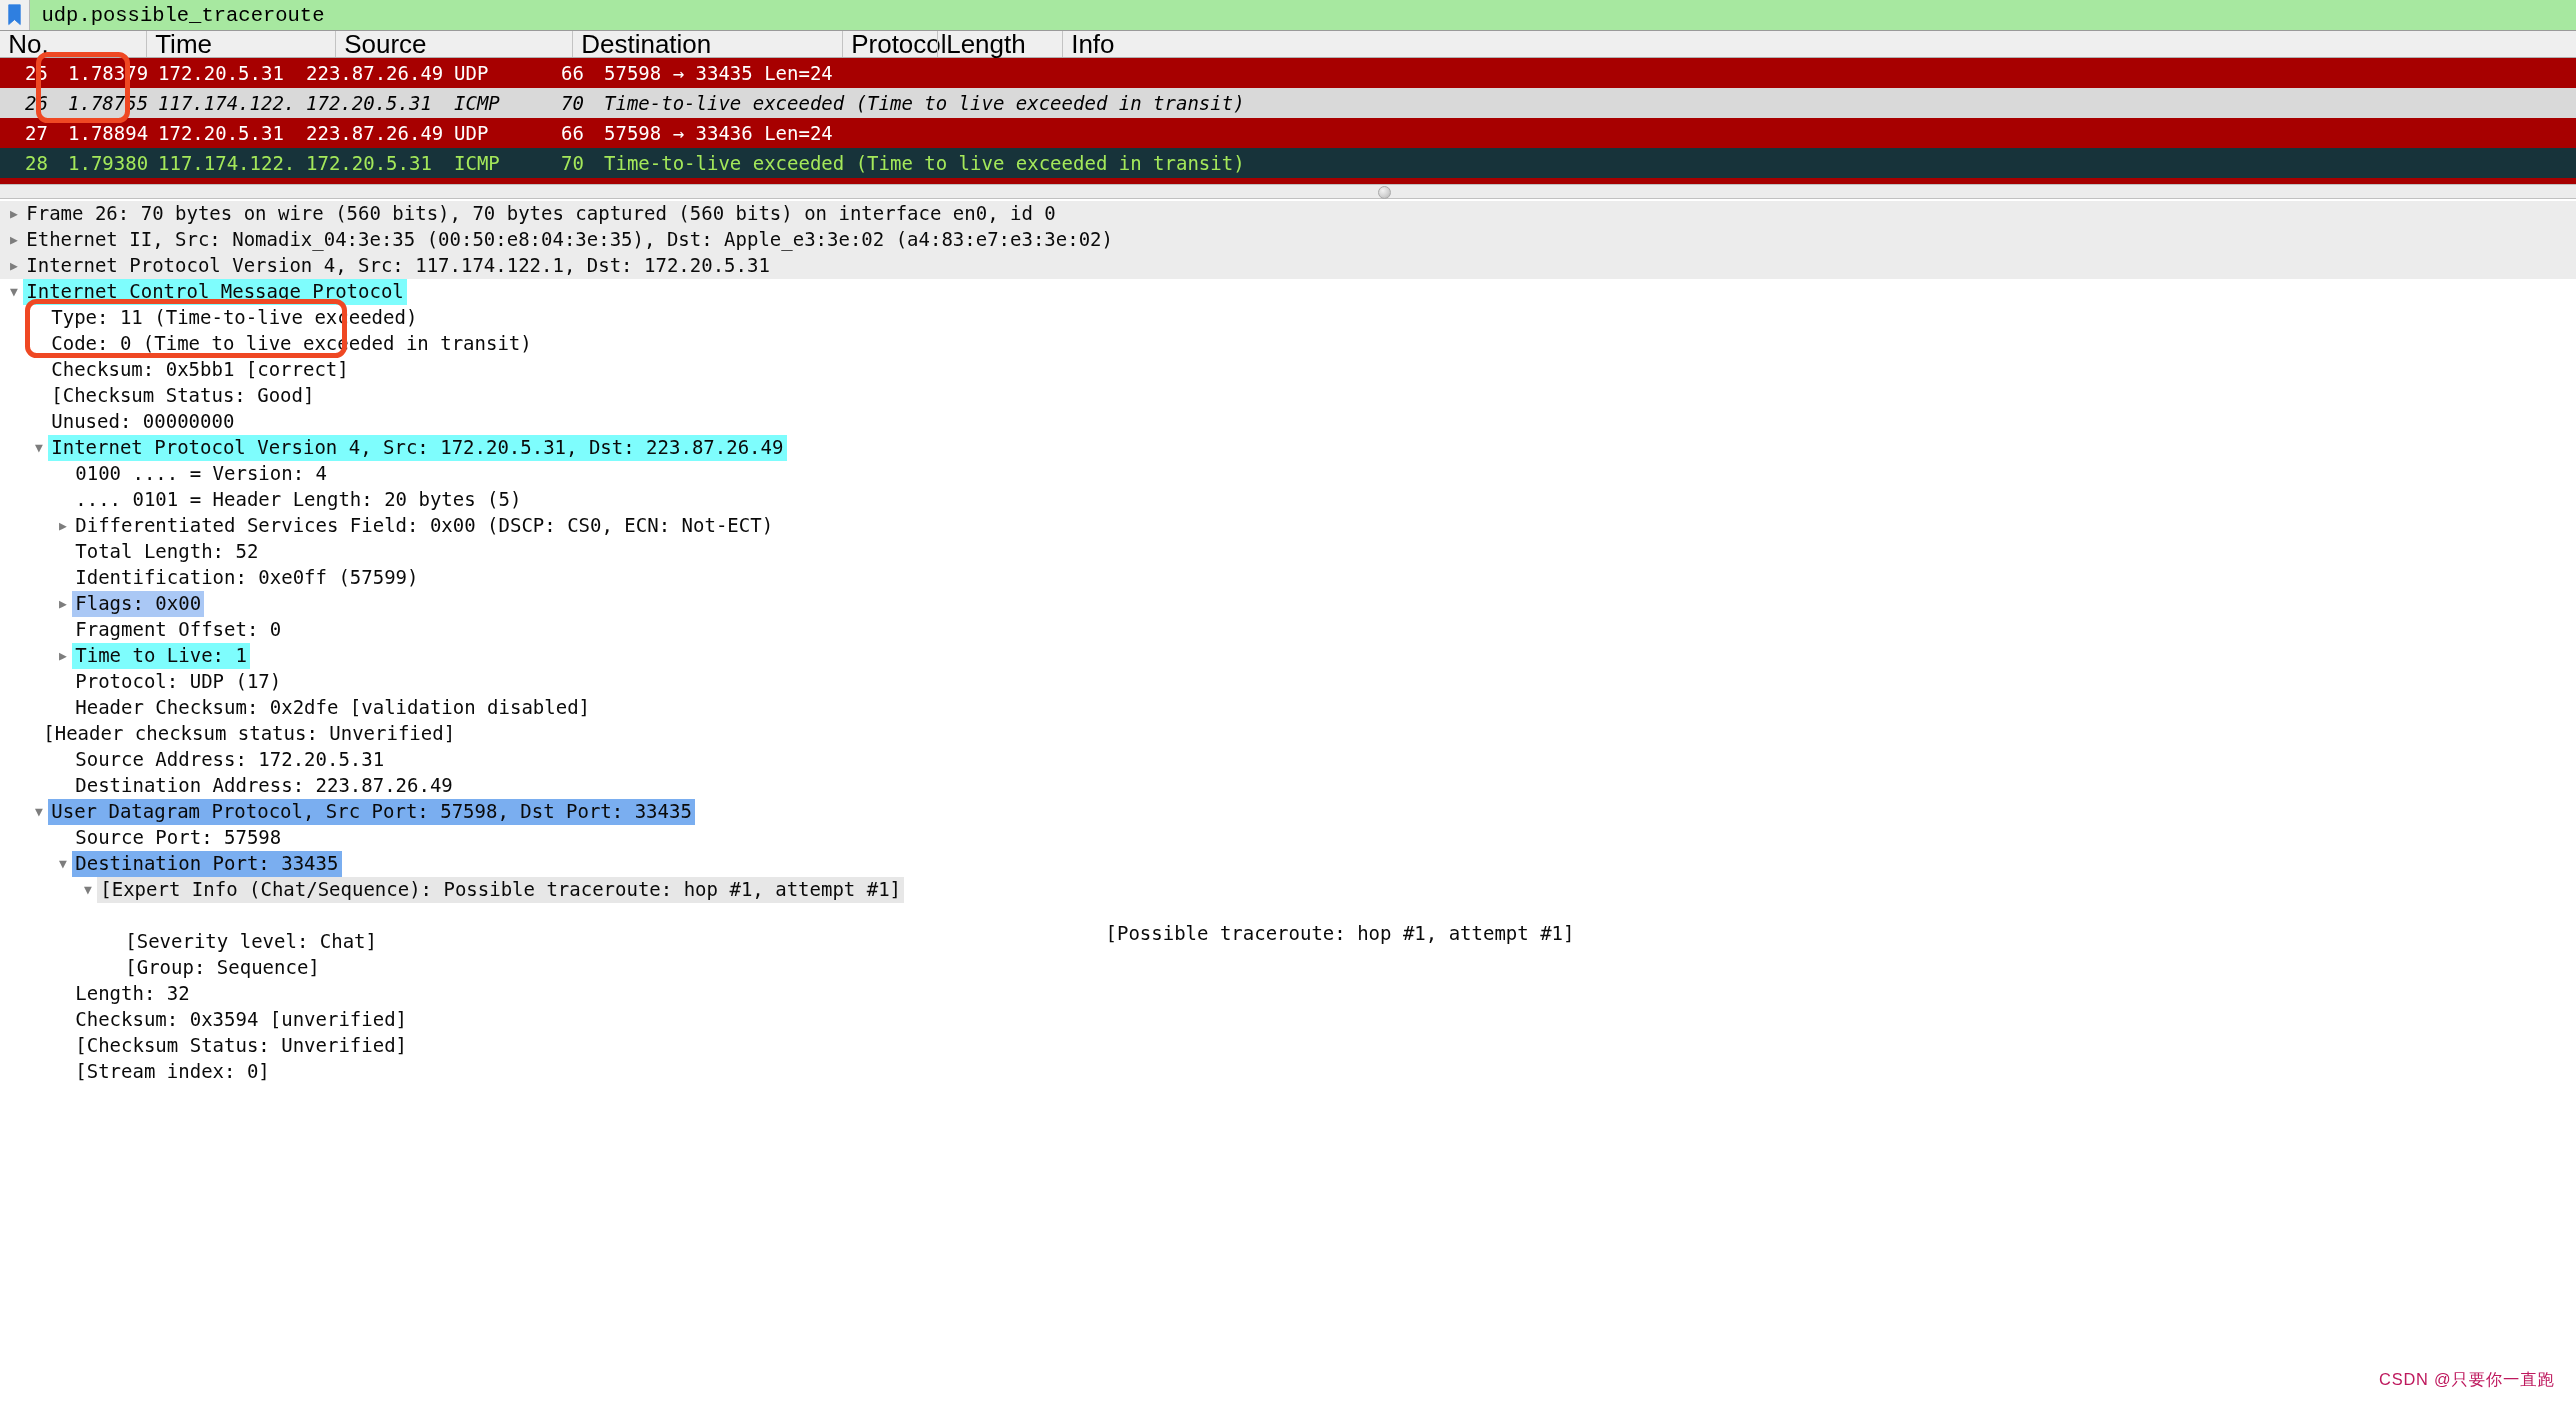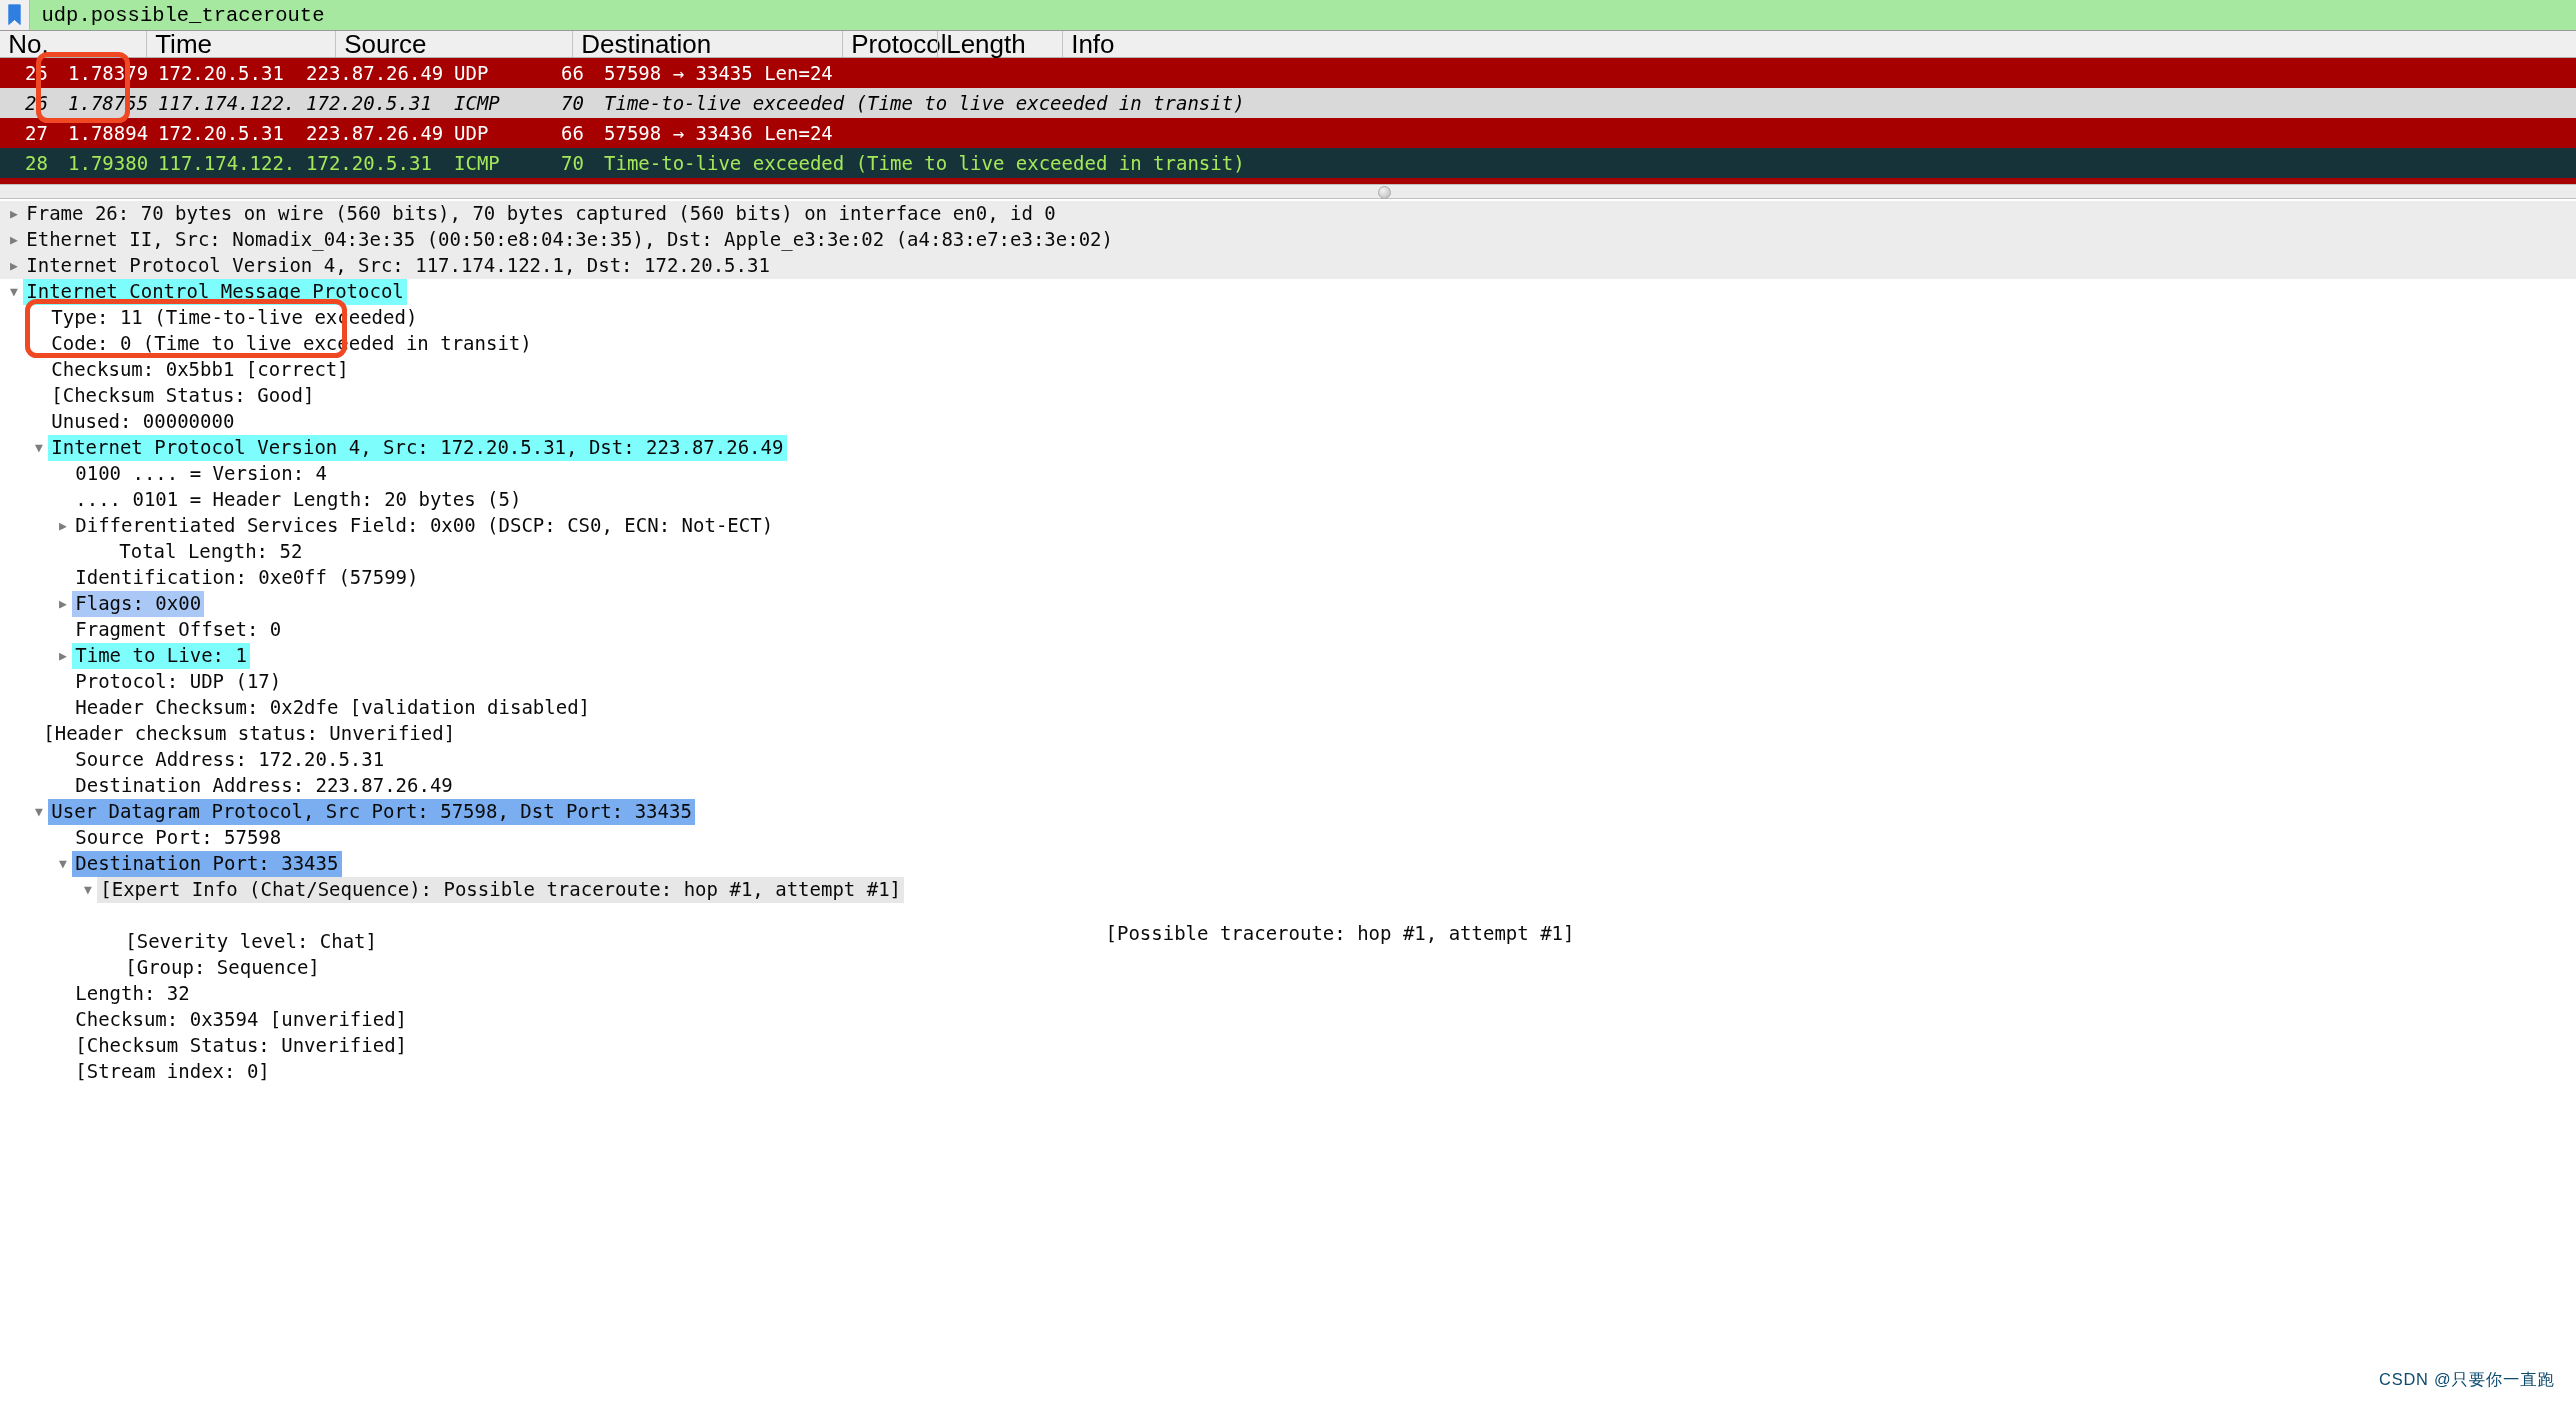--- a/index.html
+++ b/index.html
@@ -145,21 +145,21 @@
     pointer-events: none;
     z-index: 40;
   }
   #annot-time { left: 36px;  top: 30px;  width: 94px; height: 36px; }
   #annot-icmp { left: 25px;  top: 487px; width: 322px; height: 46px; }
 
   
   .watermark {
     position: absolute; right: 21.4px; bottom: 11.5px;
     font-family: "Liberation Sans", sans-serif;
-    font-size: 16.4px; color: #0c4a6e;
+    font-size: 16.4px; color: #be185d;
     letter-spacing: 0.8px;
     user-select: none;
   }
 </style>
 </head>
 <body>
 
 <div id="app">
 
   <div class="filter-bar">
@@ -282,21 +282,21 @@
         <span class="dt-label">0100 .... = Version: 4</span>
       </div>
       <div class="dt-row " style="padding-left: 54px;">
         <span class="arrow none">▶</span>
         <span class="dt-label">.... 0101 = Header Length: 20 bytes (5)</span>
       </div>
       <div class="dt-row " style="padding-left: 54px;">
         <span class="arrow">▶</span>
         <span class="dt-label">Differentiated Services Field: 0x00 (DSCP: CS0, ECN: Not-ECT)</span>
       </div>
-      <div class="dt-row " style="padding-left: 54px; gap: 44px;">
+      <div class="dt-row " style="padding-left: 54px;">
         <span class="arrow none">▶</span>
         <span class="dt-label">Total Length: 52</span>
       </div>
       <div class="dt-row " style="padding-left: 54px;">
         <span class="arrow none">▶</span>
         <span class="dt-label">Identification: 0xe0ff (57599)</span>
       </div>
       <div class="dt-row hl-pblue" style="padding-left: 54px;">
         <span class="arrow">▶</span>
         <span class="dt-label">Flags: 0x00</span>

